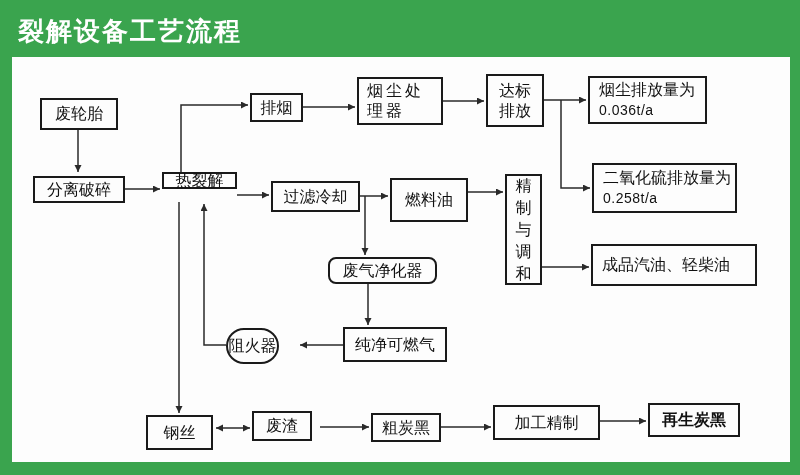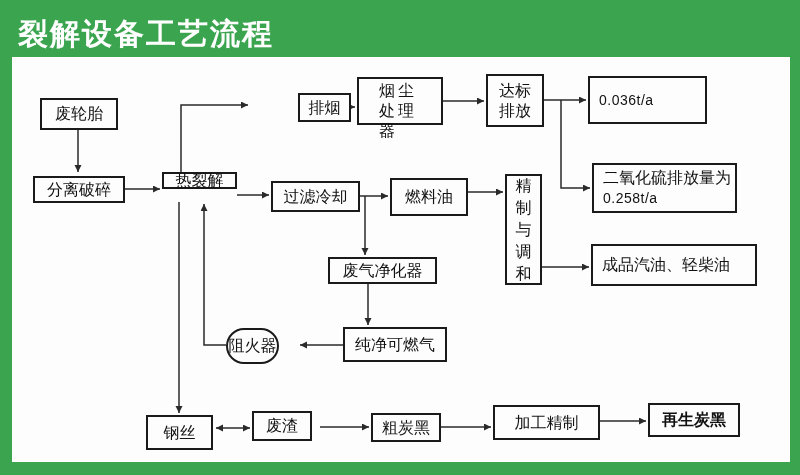--- a/index.html
+++ b/index.html
@@ -4,37 +4,37 @@
 <style>
   html,body{margin:0;padding:0;}
   body{
     width:800px;height:475px;position:relative;overflow:hidden;
     font-family:"Liberation Sans","DejaVu Sans",sans-serif;
     background:#3aa44e;
   }
   .frame{position:absolute;inset:0;}
   .page-title{
     position:absolute;left:18px;top:14px;
-    color:#ffffff;font-size:30px;font-weight:bold;letter-spacing:2px;
+    color:#ffffff;font-size:26px;font-weight:bold;letter-spacing:2px;
   }
   .canvas{
     position:absolute;left:12px;top:57px;width:778px;height:405px;
     background:#fdfdfd;
   }
   .node{
     position:absolute;box-sizing:border-box;
     border:2px solid #1a1a1a;background:#fdfdfd;
     display:flex;align-items:center;justify-content:center;
     font-size:16px;color:#111;text-align:center;line-height:20px;
     z-index:2;
   }
   .node.left-align{justify-content:flex-start;text-align:left;padding-left:9px;padding-right:4px;}
   .node.col{flex-direction:column;align-items:stretch;}
   .node.col.left-align{align-items:flex-start;}
-  .wrapbox{letter-spacing:3px;text-align:left;padding:2px 20px;}
+  .wrapbox{letter-spacing:3px;text-align:left;padding:2px 8px;}
   .vtext{
     width:20px;word-break:break-all;line-height:22px;margin:0 auto;text-align:center;
   }
   .small-num{font-size:14px;letter-spacing:0.5px;}
   svg.connectors{position:absolute;inset:0;z-index:1;}
 </style>
 </head>
 <body>
 
 <div class="frame">
@@ -75,47 +75,48 @@
         <line x1="600" y1="421" x2="646" y2="421" marker-end="url(#ah)"></line>
       </g>
     </svg>
 
     <div class="node" style="left:28px;top:41px;width:78px;height:32px;font-family:Liberation Serif, serif;">废轮胎</div>
 
     <div class="node" style="left:21px;top:119px;width:92px;height:27px;">分离破碎</div>
 
     <div class="node" style="left:150px;top:115px;width:75px;height:17px;">热裂解</div>
 
-    <div class="node" style="left:238px;top:36px;width:53px;height:29px;margin-left:48px;">排烟</div>
+    <div class="node" style="left:238px;top:36px;width:53px;height:29px;">排烟</div>
 
     <div class="node wrapbox" style="left:345px;top:20px;width:86px;height:48px;align-items:flex-start;">烟尘处理器</div>
 
     <div class="node col" style="left:474px;top:17px;width:58px;height:53px;justify-content:center;">
       <div>达标</div>
       <div>排放</div>
     </div>
 
     <div class="node col left-align" style="left:576px;top:19px;width:119px;height:48px;justify-content:center;">
+      <div>烟尘排放量为</div>
       <div class="small-num">0.036t/a</div>
     </div>
 
     <div class="node col left-align" style="left:580px;top:106px;width:145px;height:50px;justify-content:center;">
       <div>二氧化硫排放量为</div>
       <div class="small-num">0.258t/a</div>
     </div>
 
     <div class="node" style="left:259px;top:124px;width:89px;height:31px;">过滤冷却</div>
 
-    <div class="node" style="left:378px;top:121px;width:78px;height:38px;">燃料油</div>
+    <div class="node" style="left:378px;top:121px;width:78px;height:44px;">燃料油</div>
 
     <div class="node" style="left:493px;top:117px;width:37px;height:111px;">
       <div class="vtext">精制与调和</div>
     </div>
 
-    <div class="node" style="left:316px;top:200px;width:109px;height:27px;">废气净化器</div>
+    <div class="node" style="left:316px;top:200px;width:109px;height:27px;border-radius:8px;">废气净化器</div>
 
     <div class="node left-align" style="left:579px;top:187px;width:166px;height:42px;">成品汽油、轻柴油</div>
 
     <div class="node" style="left:331px;top:270px;width:104px;height:35px;">纯净可燃气</div>
 
     <div class="node" style="left:214px;top:271px;width:53px;height:36px;border-radius:18px;">阻火器</div>
 
     <div class="node" style="left:134px;top:358px;width:67px;height:35px;">钢丝</div>
 
     <div class="node" style="left:240px;top:354px;width:60px;height:30px;">废渣</div>

